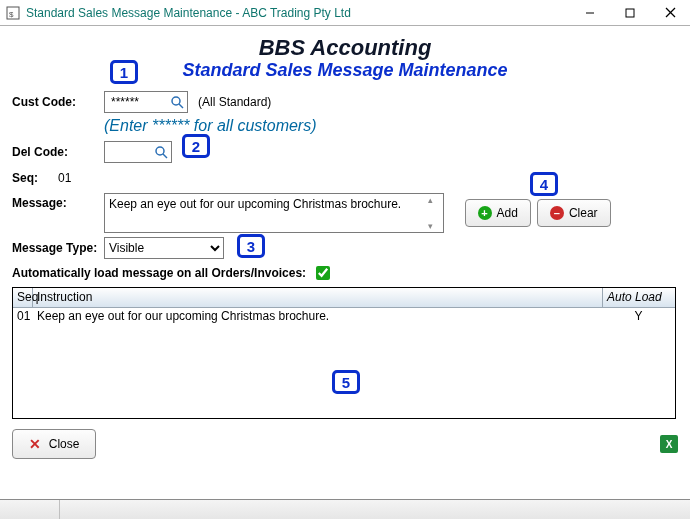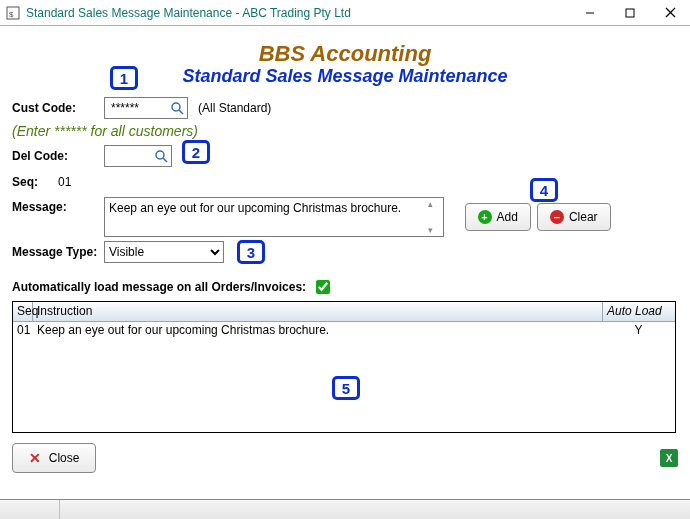--- a/index.html
+++ b/index.html
@@ -42,23 +42,23 @@
   .body-area {
     position: relative;
     padding: 4px 12px 6px 12px;
     height: calc(519px - 26px);
     background: #fff;
   }
   .heading1 {
     text-align: center;
     font-size: 22px;
     font-weight: bold;
-    color: #a16207;
+    color: #0f172a;
     font-style: italic;
-    margin-top: 12px;
+    margin-top: 6px;
     line-height: 1.1;
   }
   .heading2 {
     text-align: center;
     font-size: 18px;
     font-weight: bold;
     color: #0a2fcd;
     font-style: italic;
     margin-bottom: 10px;
   }
@@ -89,22 +89,23 @@
     height: 18px;
     background: transparent;
   }
   .mag {
     width: 16px; height: 16px;
     display: inline-flex;
     align-items: center; justify-content: center;
   }
   .hint-italic {
     font-style: italic;
-    color: #4d7c0f;
-    font-size: 14px;
+    color: #0369a1;
+    font-size: 16px;
+    margin-left: 92px;
   }
   .side-text {
     margin-left: 10px;
     font-size: 12px;
   }
   .seq-value { margin-left: 4px; font-size: 12px; }
   .msg-label { align-self: flex-start; padding-top: 3px; }
   .msg-area {
     border: 1px solid #7a7a7a;
     padding: 3px 4px;
@@ -146,21 +147,21 @@
   }
   .icon-add { background: #17a417; }
   .icon-clear { background: #cc2a2a; }
   select.msg-type {
     border: 1px solid #7a7a7a;
     height: 22px;
     font-size: 12px;
     width: 120px;
     background: #fff;
   }
-  .auto-row { display: flex; align-items: center; gap: 6px; margin-top: 14px; }
+  .auto-row { display: flex; align-items: center; gap: 6px; margin-top: 4px; }
   .auto-row label { font-weight: bold; font-size: 12px; }
   .auto-row input[type=checkbox] {
     width: 14px; height: 14px;
     accent-color: #17a417;
   }
   
   .grid {
     margin-top: 4px;
     border: 1px solid #000;
     height: 132px;

